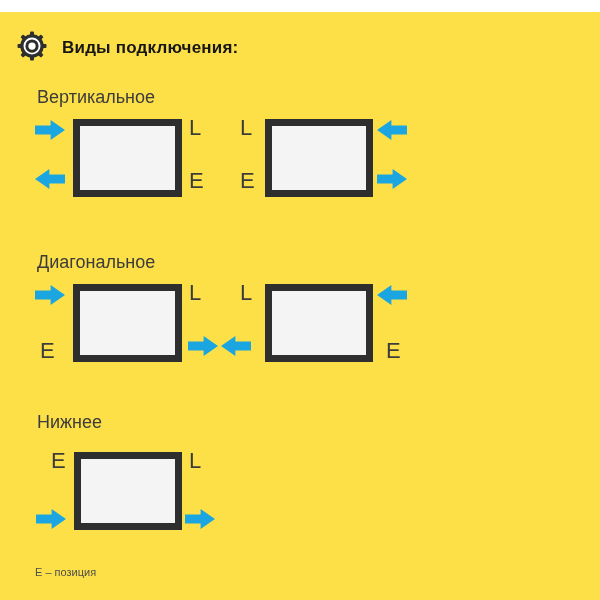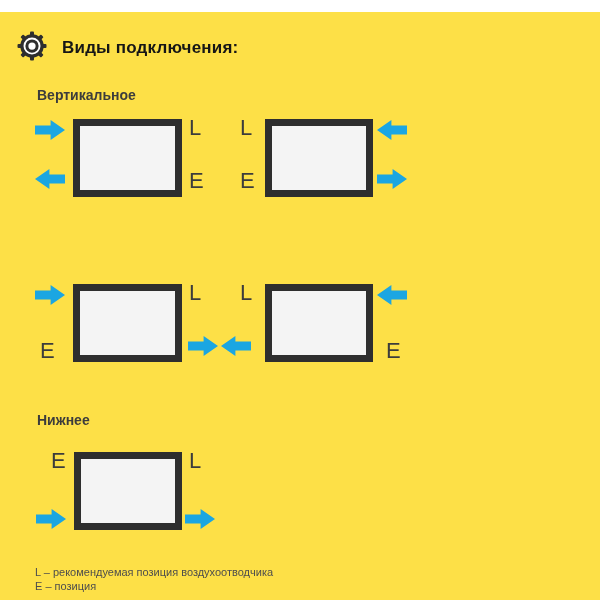--- a/index.html
+++ b/index.html
@@ -7,21 +7,21 @@
   .stage {
     position:relative; width:600px; height:600px;
     background:#fde047; overflow:hidden;margin-top:12px;
   }
   .header-title {
     position:absolute; left:62px; top:26px;
     font-size:17px; font-weight:700; color:#161616; letter-spacing:.2px;
   }
   .gear { position:absolute; left:17px; top:19px; width:30px; height:30px; }
   .section-title {
-    position:absolute; font-size:14px; font-weight:700; color:#3c3c3c;
+    position:absolute; font-size:18px; font-weight:400; color:#3c3c3c;
   }
   .box {
     position:absolute; width:109px; height:78px; box-sizing:border-box;
     background:#f4f4f4; border:7px solid #2e2e2e;
   }
   .arrow {
     position:absolute; width:30px; height:20px; background:#1ba6e2;
     clip-path: polygon(0 28%, 52% 28%, 52% 0, 100% 50%, 52% 100%, 52% 72%, 0 72%);
   }
   .arrow.left { transform:scaleX(-1); }
@@ -61,20 +61,21 @@
   <div class="arrow left" style="left:35px; top:157px;"></div>
   <div class="letter" style="left:189px; top:105px;">L</div>
   <div class="letter" style="left:189px; top:158px;">E</div>
 
   <div class="box" style="left:265px; top:107px; width:108px;"></div>
   <div class="letter" style="left:240px; top:105px;">L</div>
   <div class="letter" style="left:240px; top:158px;">E</div>
   <div class="arrow left" style="left:377px; top:108px;"></div>
   <div class="arrow" style="left:377px; top:157px;"></div>
 
+  <div class="section-title" style="left:37px; top:240px;">Диагональное</div>
 
   <div class="box" style="left:73px; top:272px;"></div>
   <div class="arrow" style="left:35px; top:273px;"></div>
   <div class="letter" style="left:189px; top:270px;">L</div>
   <div class="letter" style="left:40px; top:328px;">E</div>
   <div class="arrow" style="left:188px; top:324px;"></div>
 
   <div class="box" style="left:265px; top:272px; width:108px;"></div>
   <div class="letter" style="left:240px; top:270px;">L</div>
   <div class="arrow left" style="left:377px; top:273px;"></div>
@@ -83,17 +84,16 @@
 
   <div class="section-title" style="left:37px; top:400px;">Нижнее</div>
 
   <div class="box" style="left:74px; top:440px; width:108px;"></div>
   <div class="letter" style="left:51px; top:438px;">E</div>
   <div class="letter" style="left:189px; top:438px;">L</div>
   <div class="arrow" style="left:36px; top:497px;"></div>
   <div class="arrow" style="left:185px; top:497px;"></div>
 
   <div class="legend">
-    <div>L – рекомендуемая позиция воздухоотводчика</div>
     <div>E – позиция</div>
   </div>
 
 </div>
 
 </body></html>

